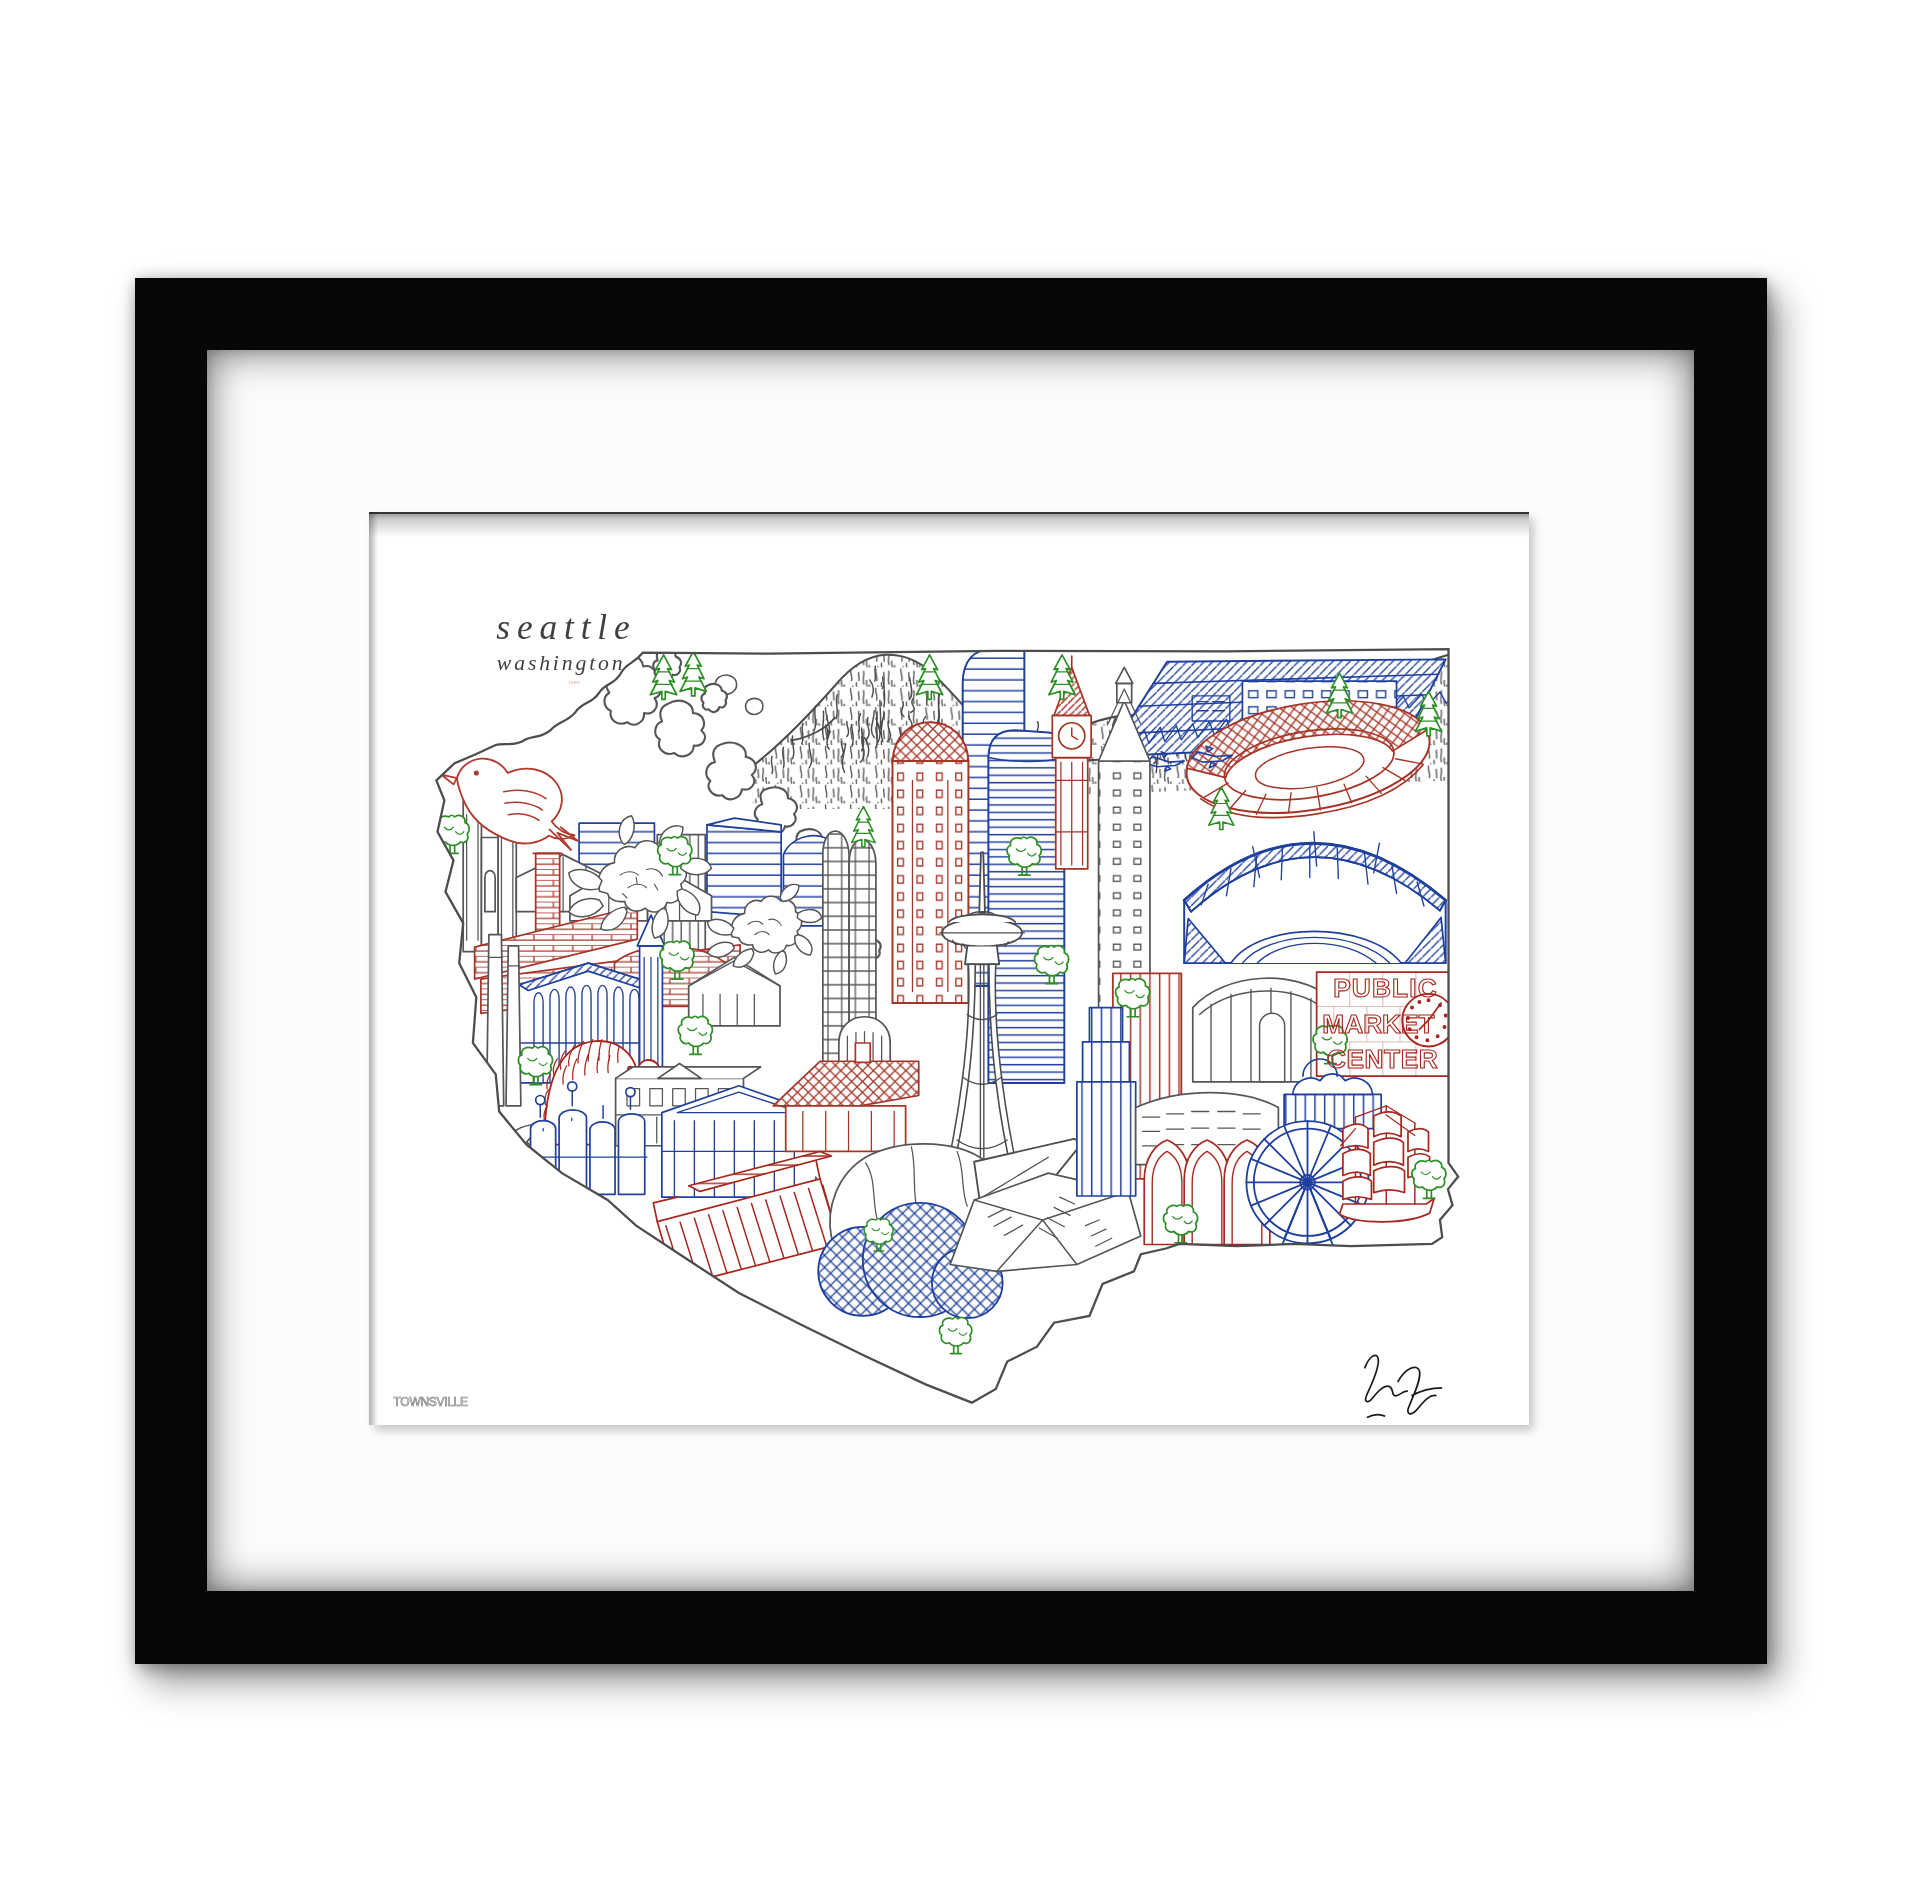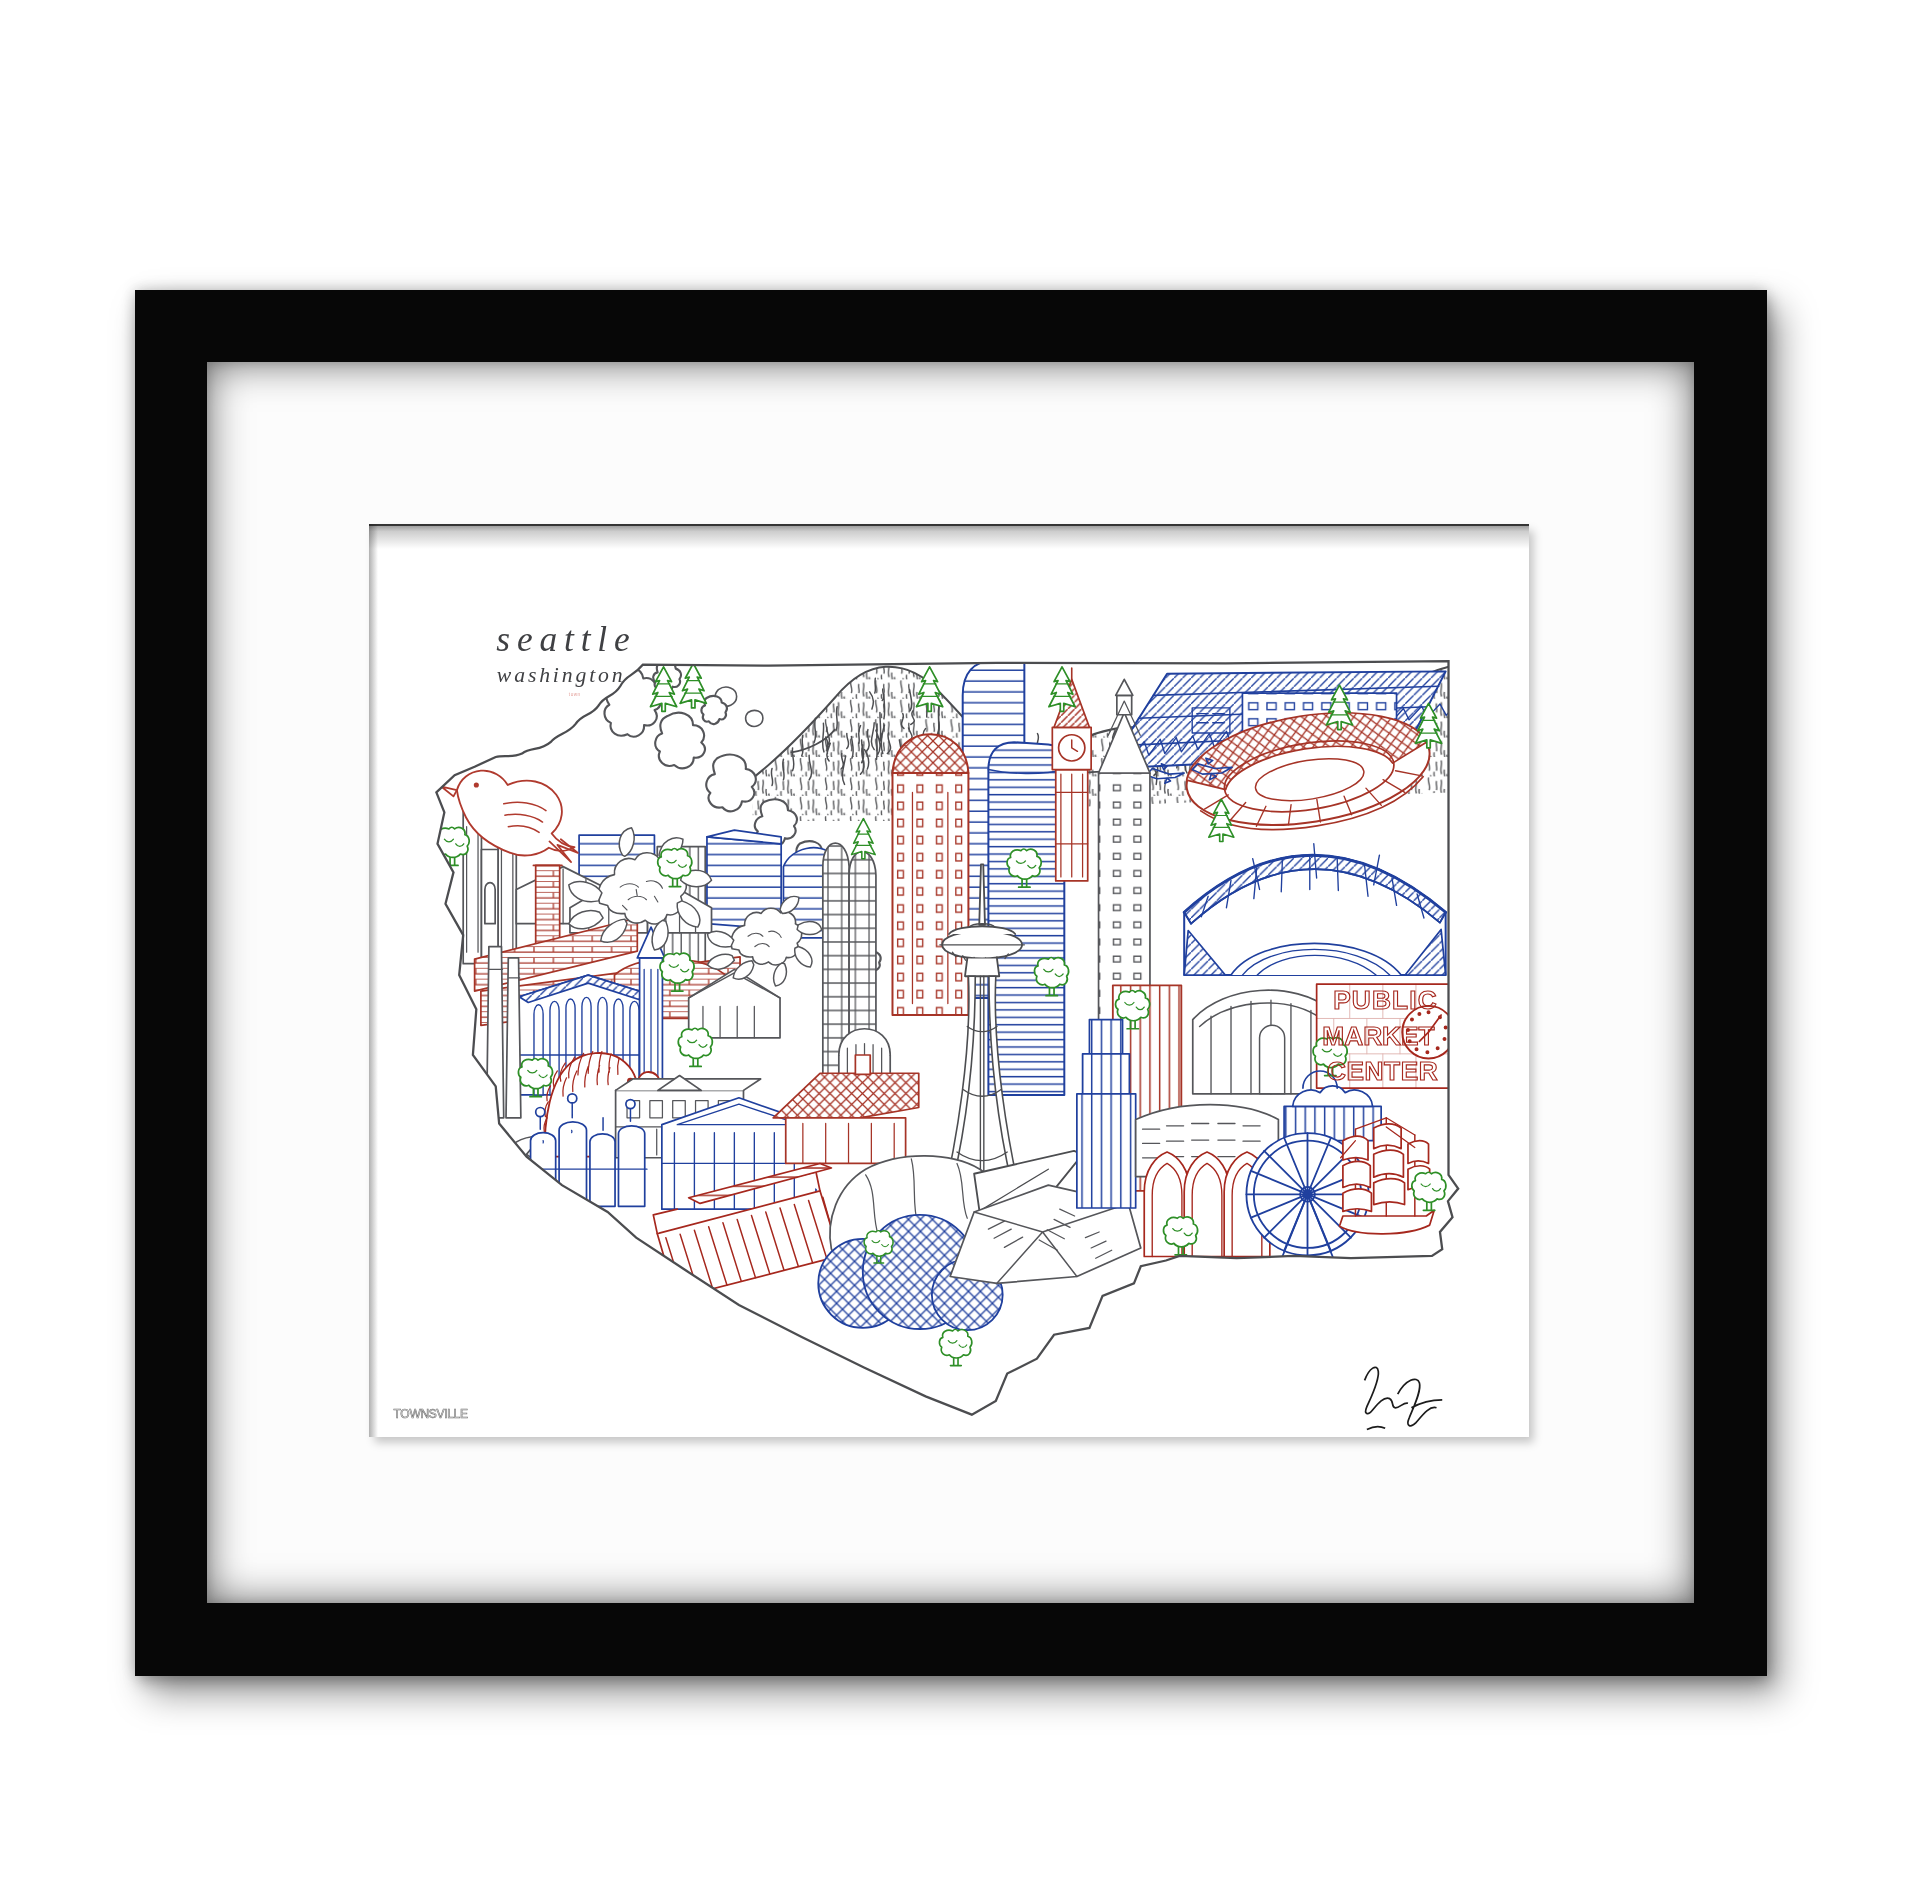--- a/index.html
+++ b/index.html
@@ -1,19 +1,19 @@
 <!DOCTYPE html>
 <html style="font-size:9px"><head>
 <meta charset="utf-8">
 <style>
   html,body{margin:0;padding:0;background:#ffffff;}
   body{width:1926px;height:1903px;position:relative;overflow:hidden;font-family:"Liberation Sans",sans-serif;}
   
   #frame{position:absolute;left:135px;top:278px;width:1632px;height:1386px;background:#070707;
-         box-shadow:12.6px 18px 34px rgba(0,0,0,0.40), 3.4px 5.7px 15px rgba(0,0,0,0.30), -2.3px -3.4px 12.6px rgba(0,0,0,0.10);margin-top:12px;}
+         box-shadow:12.6px 18px 34px rgba(0,0,0,0.40), 3.4px 5.7px 15px rgba(0,0,0,0.30), -2.3px -3.4px 12.6px rgba(0,0,0,0.10);}
   
   #mat{position:absolute;left:72px;top:72px;width:1487px;height:1241px;background:#fcfcfc;
        box-shadow:inset 0 0 41px rgba(0,0,0,0.60), inset 0 0 10.3px rgba(0,0,0,0.18);}
   
   #print{position:absolute;left:162px;top:162px;width:1160px;height:913px;background:#ffffff;
          box-shadow:5.1px 6.3px 9px rgba(0,0,0,0.22);}
   #print .topshadow{position:absolute;left:0;top:0;width:100%;height:25px;
          background:linear-gradient(180deg,rgba(30,30,30,0.50) 0%,rgba(30,30,30,0.22) 30%,rgba(30,30,30,0) 100%);}
   #print .topline{position:absolute;left:0;top:0;width:100%;height:1.7px;background:rgba(20,20,20,0.75);}
   #print .leftshadow{position:absolute;left:0;top:0;width:9px;height:100%;

